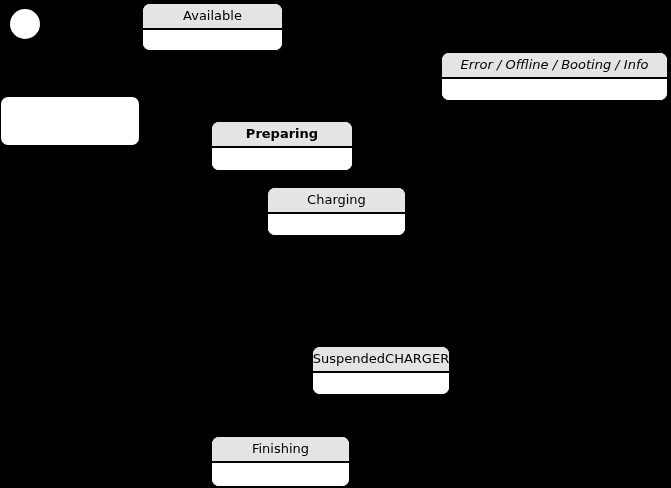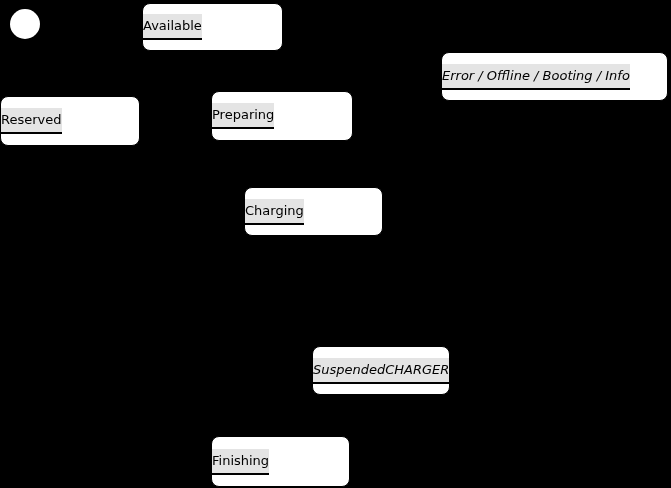--- a/index.html
+++ b/index.html
@@ -25,22 +25,21 @@
     background: #ffffff;
   }
   .state {
     position: absolute;
     box-sizing: border-box;
     background: #ffffff;
     border: 1px solid #000000;
     border-radius: 8px;
     overflow: hidden;
     display: flex;
-    flex-direction: row;
-    align-items: center;
+    flex-direction: column;
   }
   .state-header {
     height: 24px;
     flex: 0 0 24px;
     background: #e4e4e4;
     border-bottom: 2px solid #000000;
     display: flex;
     align-items: center;
     justify-content: center;
     font-size: 13px;
@@ -49,45 +48,44 @@
     white-space: nowrap;
   }
   .state-body {
     flex: 1 1 auto;
     background: #ffffff;
   }
   
   .s-available        { left: 142px; top: 3px;   width: 141px; height: 48px; }
   .s-error            { left: 441px; top: 52px;  width: 227px; height: 49px; font-style: italic; }
   .s-reserved         { left: 0px;   top: 96px;  width: 140px; height: 50px; }
-  .s-preparing        { left: 211px; top: 91px; width: 142px; height: 50px; }
-  .s-charging         { left: 244px; top: 187px; width: 139px; height: 49px; }
+  .s-preparing        { left: 211px; top: 121px; width: 142px; height: 50px; font-weight: bold; }
+  .s-charging         { left: 267px; top: 187px; width: 139px; height: 49px; }
   .s-suspendedcar     { left: 311px; top: 267px; width: 139px; height: 49px; }
-  .s-suspendedcharger { left: 312px; top: 346px; width: 138px; height: 49px; font-style: italic; }
+  .s-suspendedcharger { left: 312px; top: 346px; width: 138px; height: 49px; }
   .s-finishing        { left: 211px; top: 436px; width: 139px; height: 51px; gap: 16px; }
 </style>
 </head>
 <body>
 
 <div class="canvas">
 
   <div class="initial-node"></div>
 
   <div class="state s-available">
     <div class="state-header">Available</div>
     <div class="state-body"></div>
   </div>
 
   <div class="state s-error">
     <div class="state-header">Error / Offline / Booting / Info</div>
     <div class="state-body"></div>
   </div>
 
   <div class="state s-reserved">
-    <div class="state-header">Reserved</div>
     <div class="state-body"></div>
   </div>
 
   <div class="state s-preparing">
     <div class="state-header">Preparing</div>
     <div class="state-body"></div>
   </div>
 
   <div class="state s-charging">
     <div class="state-header">Charging</div>

